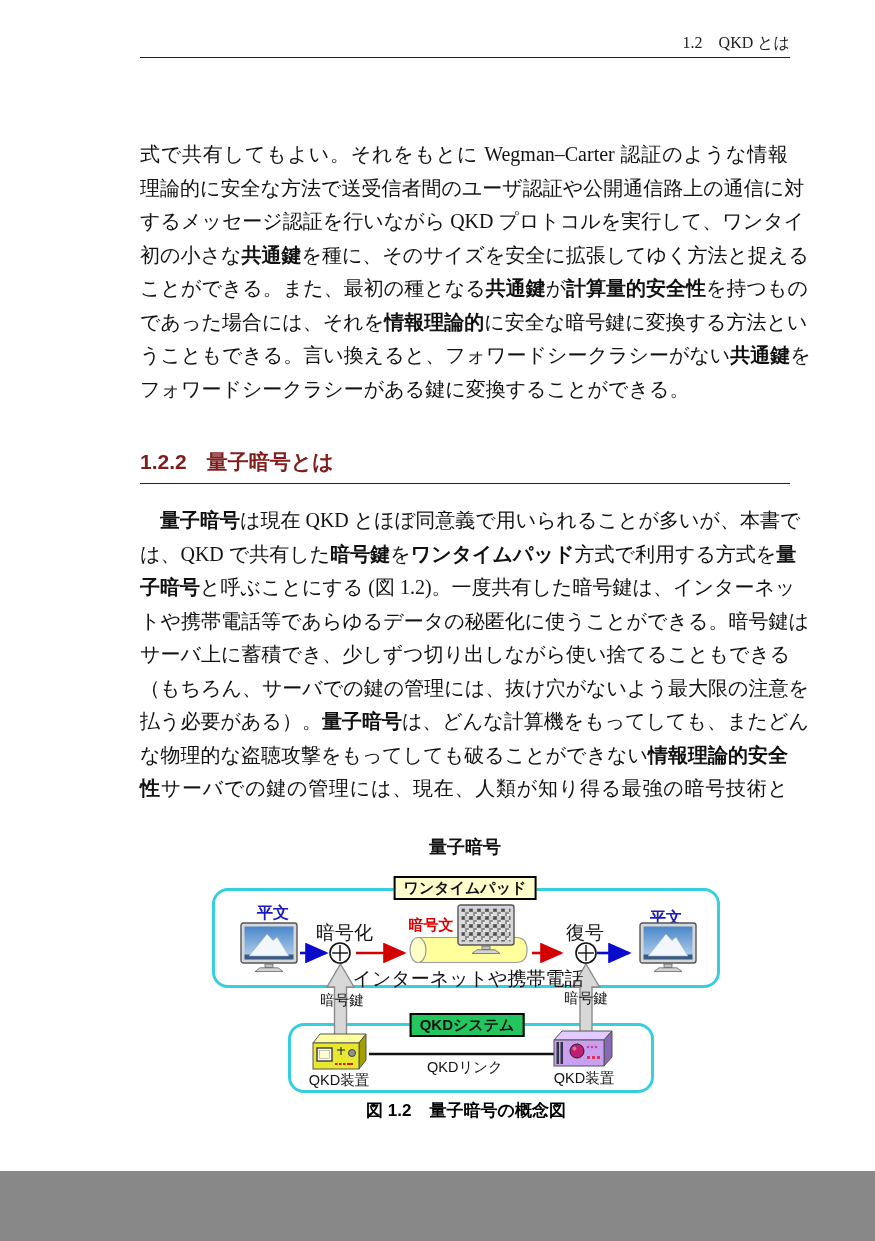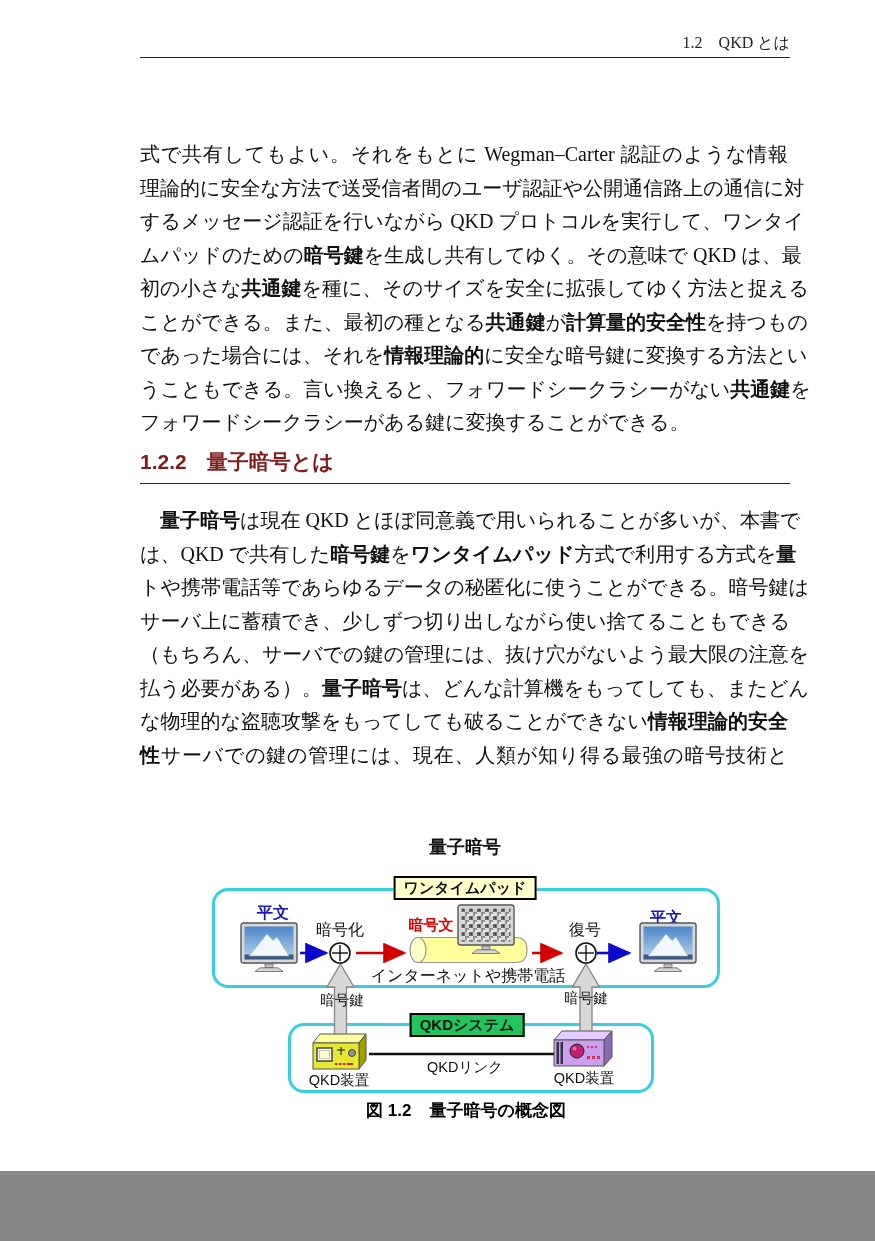--- a/index.html
+++ b/index.html
@@ -36,56 +36,56 @@
   .fig-label{position:absolute; z-index:4;
     font-family:"Liberation Sans","DejaVu Sans",sans-serif; color:#111;
     white-space:nowrap;}
   .cx{transform:translateX(-50%);}
   .fig-title{left:465px; top:5px; font-size:18px; font-weight:bold;}
   .tagbox{border:2px solid #000; padding:0 8px; line-height:20px; font-size:15px; font-weight:bold;}
   .otp-tag{left:465px; top:46px; background:#ffffcc;}
   .qkd-tag{left:467px; top:183px; background:#22c55e;}
   .lbl-plain{font-size:16px; font-weight:bold; color:#1a1abf; text-align:center;}
   .lbl-cipher{font-size:15px; font-weight:bold; color:#e00000; text-align:center;}
-  .lbl-small{font-size:16px; text-align:center;}
+  .lbl-small{font-size:19px; text-align:center;}
   .caption{left:466px; top:269px; font-size:17px; font-weight:bold; color:#000;}
   .overlay{position:absolute; left:0; top:0; z-index:3; pointer-events:none;}
   .icon{position:absolute; z-index:4;}
   
   .page-number{position:absolute; left:750px; top:1172px; width:56px;
     text-align:right; font-size:21px; font-weight:bold; color:#000;}
 </style>
 </head>
 <body>
 
 <div class="page">
 
   <div class="running-head">1.2　QKD とは</div>
   <div class="rule head"></div>
 
   <div class="para para1">
     <div class="tline"><span>式で共有してもよい。それをもとに Wegman–Carter 認証のような情報</span></div>
     <div class="tline"><span>理論的に安全な方法で送受信者間のユーザ認証や公開通信路上の通信に対</span></div>
     <div class="tline"><span>するメッセージ認証を行いながら QKD プロトコルを実行して、ワンタイ</span></div>
-    <div class="tline"><span>ムパッドのための</span><span class="term">暗号鍵</span><span>を生成し共有してゆく。その意味で QKD は、最</span></div>
     <div class="tline"><span>初の小さな</span><span class="term">共通鍵</span><span>を種に、そのサイズを安全に拡張してゆく方法と捉える</span></div>
     <div class="tline"><span>ことができる。また、最初の種となる</span><span class="term">共通鍵</span><span>が</span><span class="term">計算量的安全性</span><span>を持つもの</span></div>
     <div class="tline"><span>であった場合には、それを</span><span class="term">情報理論的</span><span>に安全な暗号鍵に変換する方法とい</span></div>
     <div class="tline"><span>うこともできる。言い換えると、フォワードシークラシーがない</span><span class="term">共通鍵</span><span>を</span></div>
     <div class="tline noj"><span>フォワードシークラシーがある鍵に変換することができる。</span></div>
   </div>
 
   <div class="sect-heading">
     <span class="num">1.2.2</span><span>量子暗号とは</span>
   </div>
   <div class="rule sect"></div>
 
   <div class="para para2">
     <div class="tline indent"><span class="term">量子暗号</span><span>は現在 QKD とほぼ同意義で用いられることが多いが、本書で</span></div>
     <div class="tline"><span>は、QKD で共有した</span><span class="term">暗号鍵</span><span>を</span><span class="term">ワンタイムパッド</span><span>方式で利用する方式を</span><span class="term">量</span></div>
+    <div class="tline"><span class="term">子暗号</span><span>と呼ぶことにする (図 1.2)。一度共有した暗号鍵は、インターネッ</span></div>
     <div class="tline"><span>トや携帯電話等であらゆるデータの秘匿化に使うことができる。暗号鍵は</span></div>
     <div class="tline"><span>サーバ上に蓄積でき、少しずつ切り出しながら使い捨てることもできる</span></div>
     <div class="tline"><span>（もちろん、サーバでの鍵の管理には、抜け穴がないよう最大限の注意を</span></div>
     <div class="tline"><span>払う必要がある）。</span><span class="term">量子暗号</span><span>は、どんな計算機をもってしても、またどん</span></div>
     <div class="tline"><span>な物理的な盗聴攻撃をもってしても破ることができない</span><span class="term">情報理論的安全</span></div>
     <div class="tline"><span class="term">性</span><span>サーバでの鍵の管理には、現在、人類が知り得る最強の暗号技術と</span></div>
   </div>
 
   <div class="figure">
 

